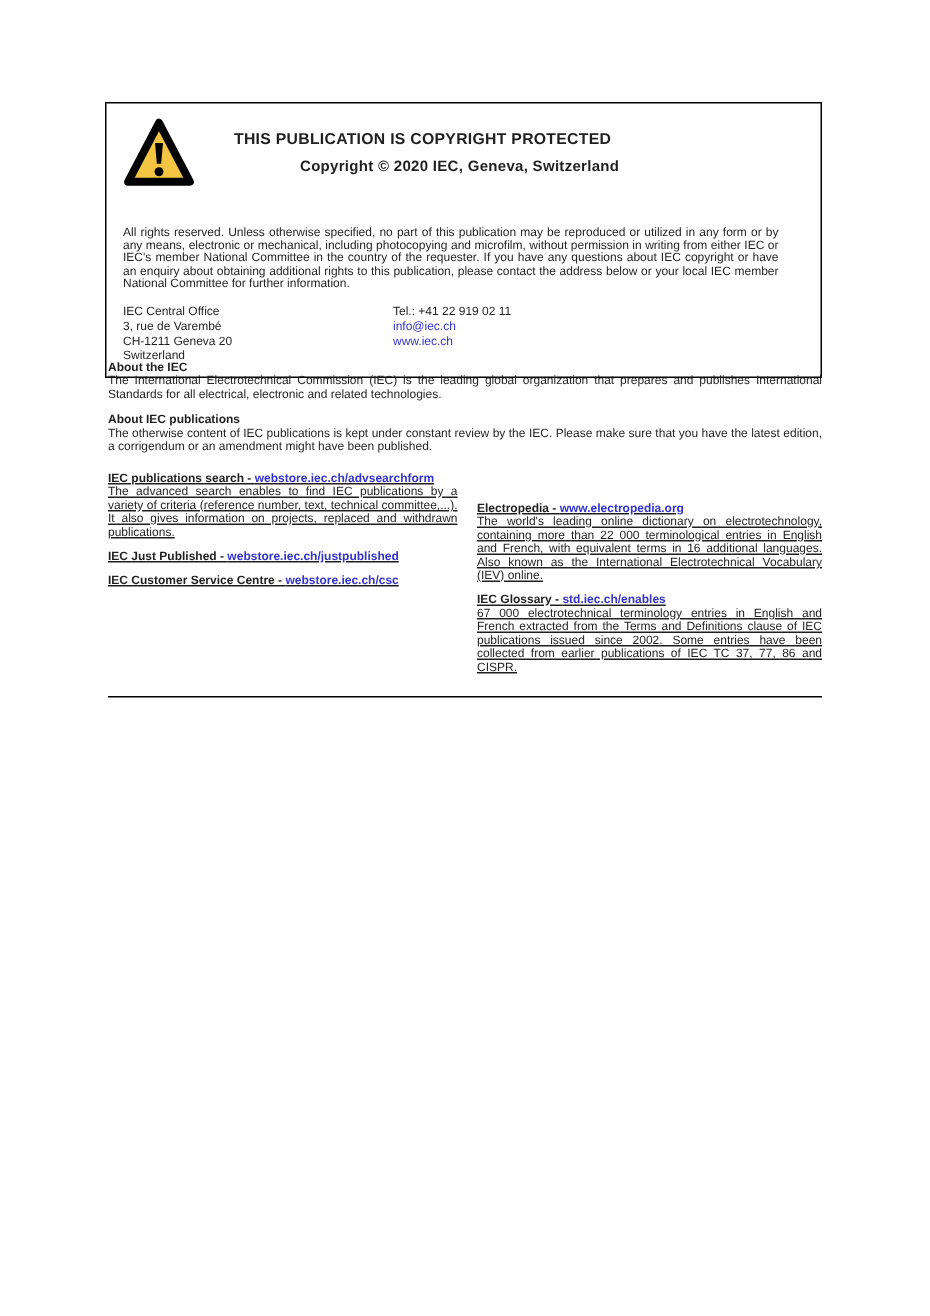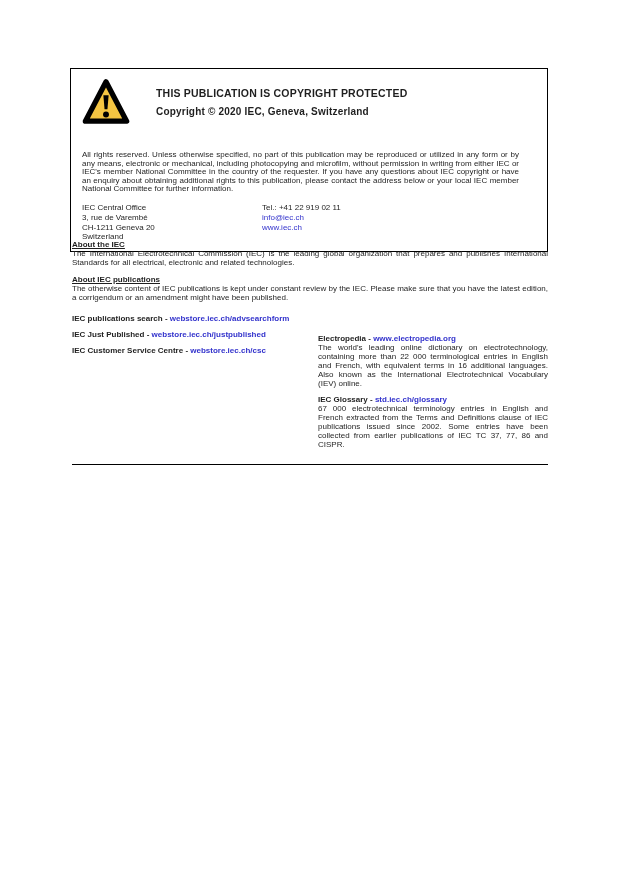--- a/index.html
+++ b/index.html
@@ -18,43 +18,43 @@
     left: 70px; top: 68px;
     width: 478px;
     border: 1px solid #000;
     padding: 8px 28px 9px 11px;
     background: #ffffff;
   }
   .box-header { display: flex; align-items: center; }
   .warning-wrap { width: 48px; height: 50px; flex: 0 0 auto; }
   .titles { margin-left: 26px; }
   .title-1 { font-size: 10.5px; font-weight: bold; letter-spacing: 0.2px; }
-  .title-2 { font-size: 10px; font-weight: bold; margin-top: 7px; letter-spacing: 0.2px; }
+  .title-2 { font-size: 10px; font-weight: bold; margin-top: 7px; letter-spacing: 0.2px; margin-left: 44px; }
   .box-body {
     margin-top: 24px;
     font-size: 8px; line-height: 8.6px;
     text-align: justify;
   }
   .contact-row { display: flex; margin-top: 9px; font-size: 8px; line-height: 9.8px; }
   .address { width: 180px; flex: 0 0 auto; }
   .contact-info div { white-space: nowrap; }
   a.lnk, .lnk { color: #3333CC; text-decoration: none; cursor: pointer; }
 
   
   .lower {
     position: absolute;
     left: 72px; top: 240px;
     width: 476px;
   }
   .about-section { margin-bottom: 7px; }
-  .about-heading { font-size: 8px; font-weight: bold; line-height: 9px; text-decoration: underline; }
+  .about-heading { font-size: 8px; font-weight: bold; line-height: 9px; }
   .about-body { font-size: 8px; line-height: 9.4px; text-align: justify; }
 
   .columns { display: flex; column-gap: 13px; margin-top: 11px; }
-  .col { width: 233px; }
+  .col { width: 233px; text-decoration: underline; }
   .col.right { width: 230px; margin-top: 20px; }
   .res-item { margin-bottom: 7px; }
   .res-item:last-child { margin-bottom: 0; }
   .res-title { font-size: 8px; font-weight: bold; line-height: 9px; }
   .res-body { font-size: 8px; line-height: 9px; text-align: justify; }
 
   .bottom-rule {
     margin-top: 15px;
     border-top: 1.5px solid #000;
     height: 0;
@@ -105,40 +105,41 @@
     <div class="about-section">
       <div class="about-heading">About IEC publications</div>
       <div class="about-body">The otherwise content of IEC publications is kept under constant review by the IEC. Please make sure that you have the latest edition, a corrigendum or an amendment might have been published.</div>
     </div>
 
     <div class="columns">
       <div class="col left">
 
         <div class="res-item">
           <div class="res-title"><span>IEC publications search - </span><a class="lnk">webstore.iec.ch/advsearchform</a></div>
+          <div class="res-body"><span>The advanced search enables to find IEC publications by a variety of criteria (reference number, text, technical committee,...). It also gives information on projects, replaced and withdrawn publications.</span><a class="lnk"></a><span></span></div>
         </div>
 
         <div class="res-item">
           <div class="res-title"><span>IEC Just Published - </span><a class="lnk">webstore.iec.ch/justpublished</a></div>
         </div>
 
         <div class="res-item">
           <div class="res-title"><span>IEC Customer Service Centre - </span><a class="lnk">webstore.iec.ch/csc</a></div>
         </div>
 
       </div>
       <div class="col right">
 
         <div class="res-item">
           <div class="res-title"><span>Electropedia - </span><a class="lnk">www.electropedia.org</a></div>
           <div class="res-body"><span>The world's leading online dictionary on electrotechnology, containing more than 22 000 terminological entries in English and French, with equivalent terms in 16 additional languages. Also known as the International Electrotechnical Vocabulary (IEV) online.</span><a class="lnk"></a><span></span></div>
         </div>
 
         <div class="res-item">
-          <div class="res-title"><span>IEC Glossary - </span><a class="lnk">std.iec.ch/glossary</a></div>
+          <div class="res-title"><span>IEC Glossary - </span><a class="lnk">std.iec.ch/enables</a></div>
           <div class="res-body"><span>67 000 electrotechnical terminology entries in English and French extracted from the Terms and Definitions clause of IEC publications issued since 2002. Some entries have been collected from earlier publications of IEC TC 37, 77, 86 and CISPR.</span><a class="lnk"></a><span></span></div>
         </div>
 
       </div>
     </div>
 
     <div class="bottom-rule"></div>
 
   </div>
 

